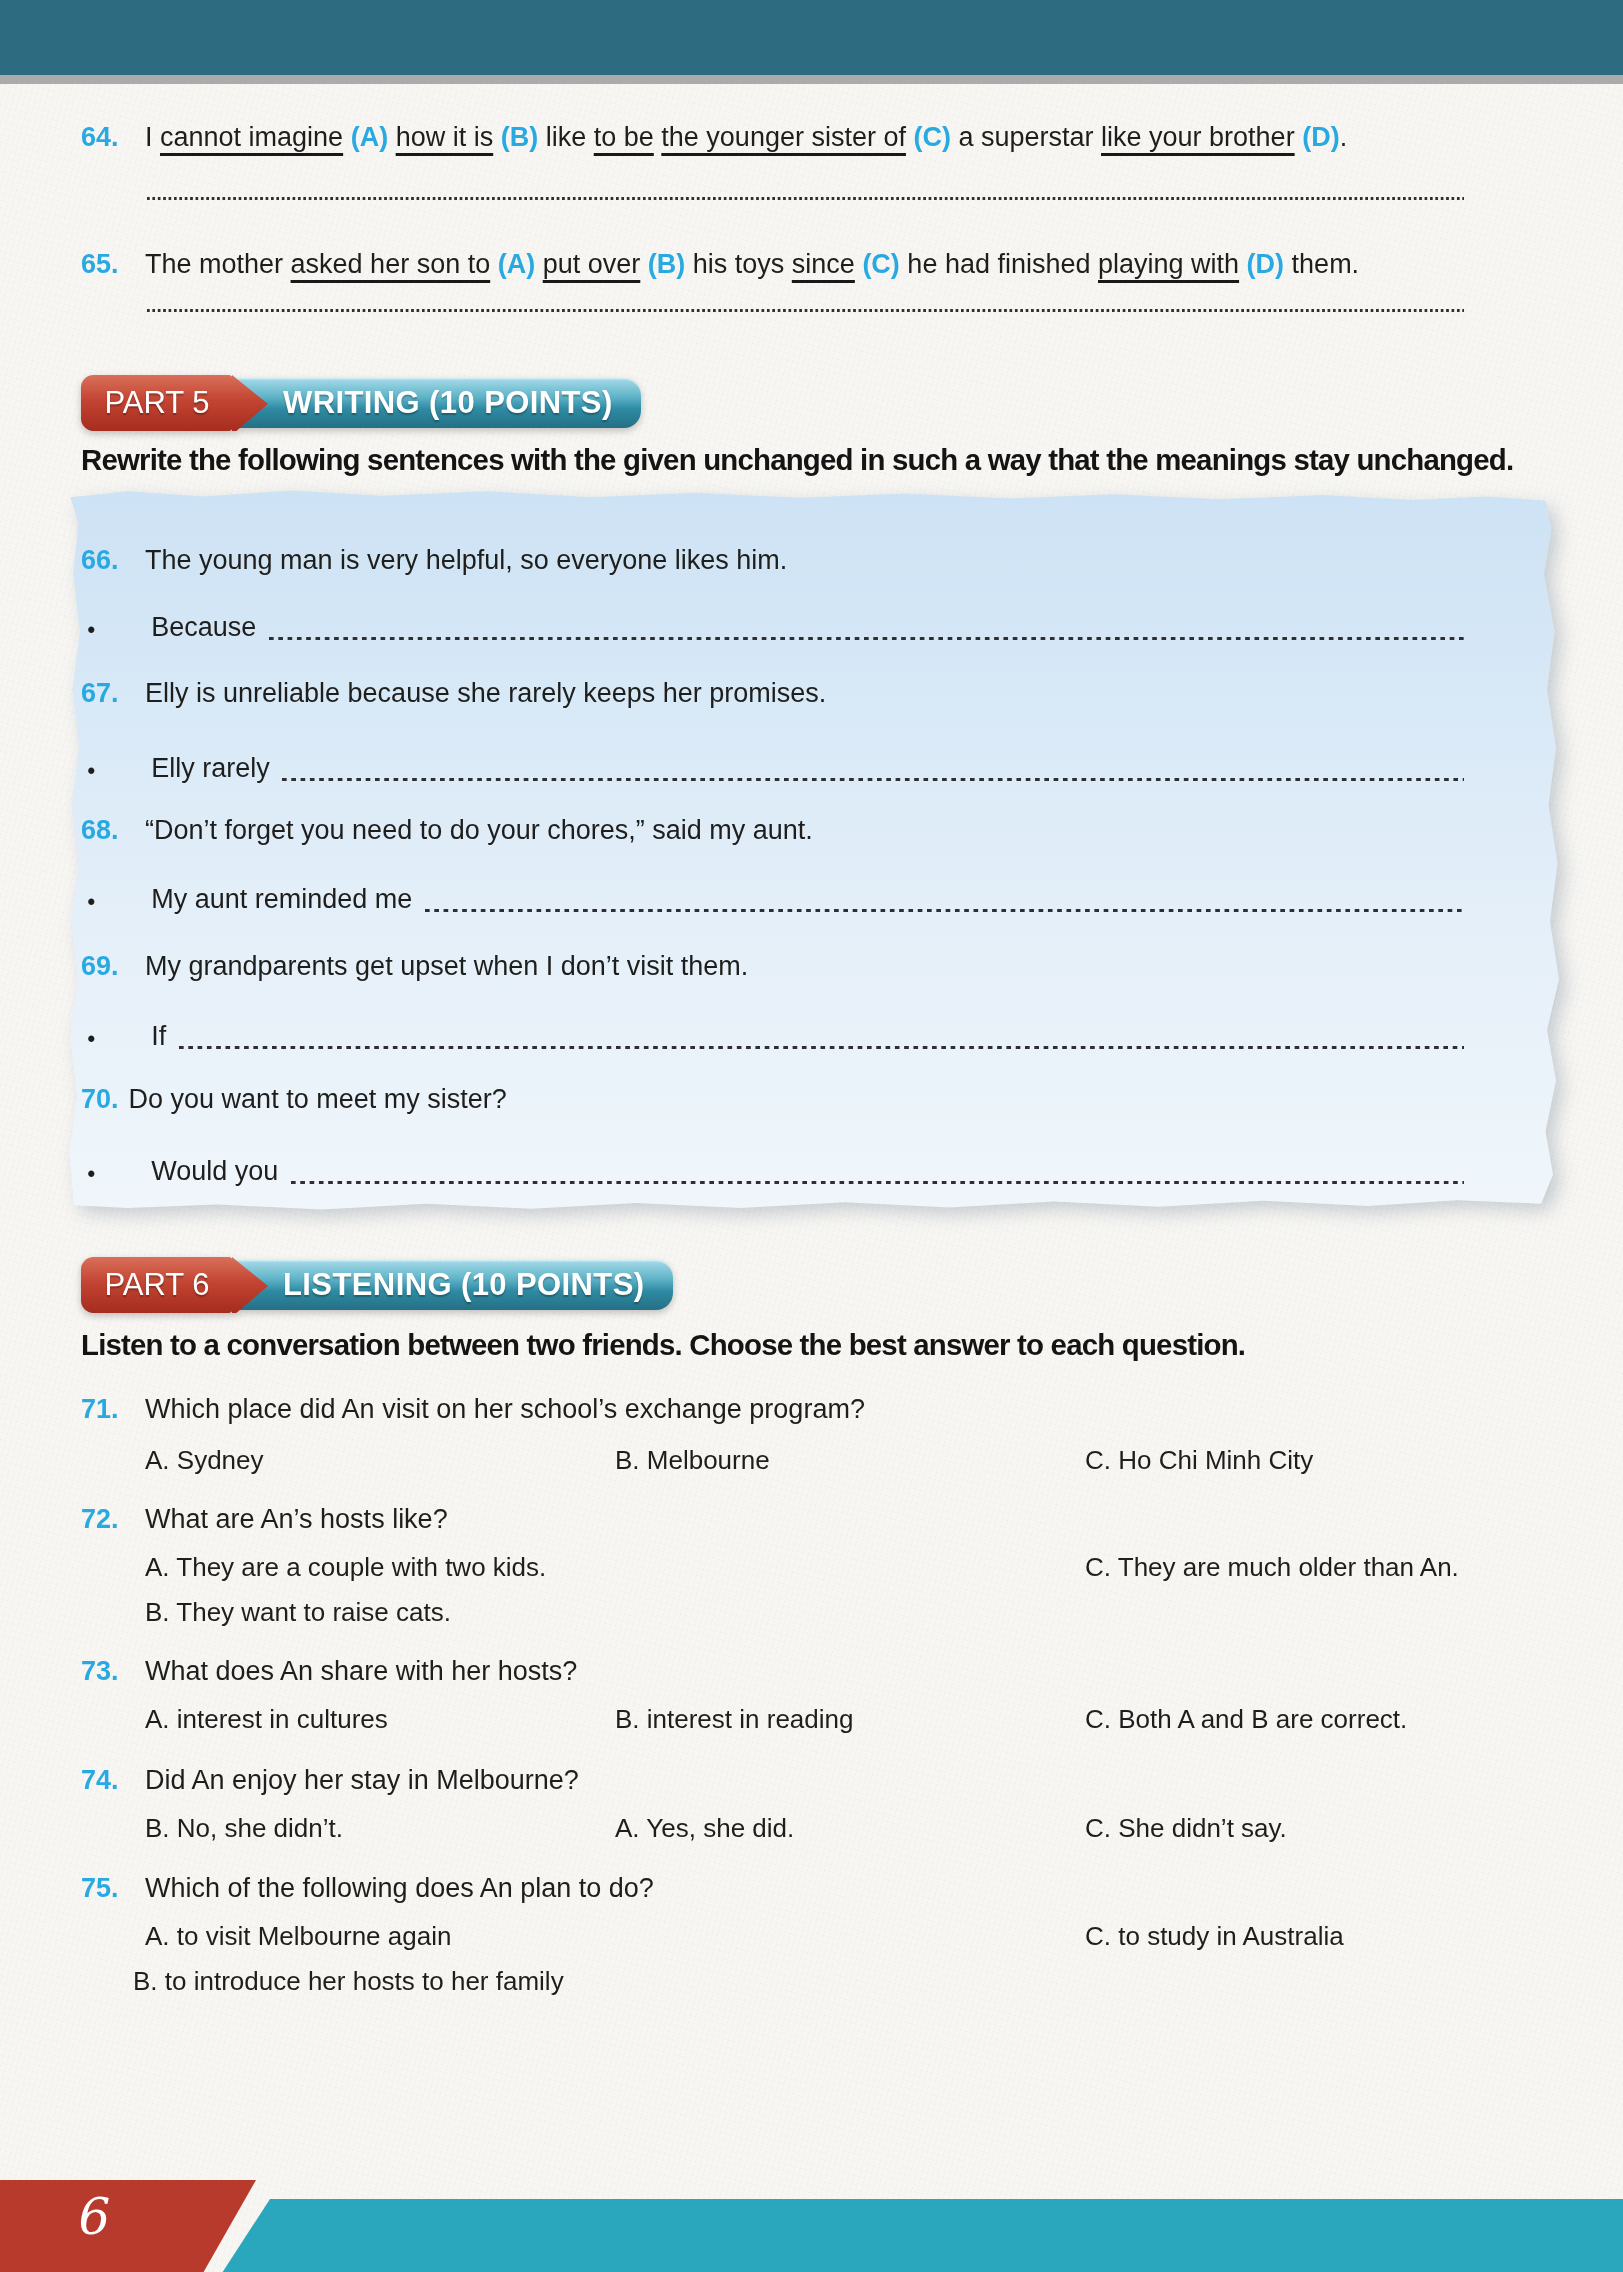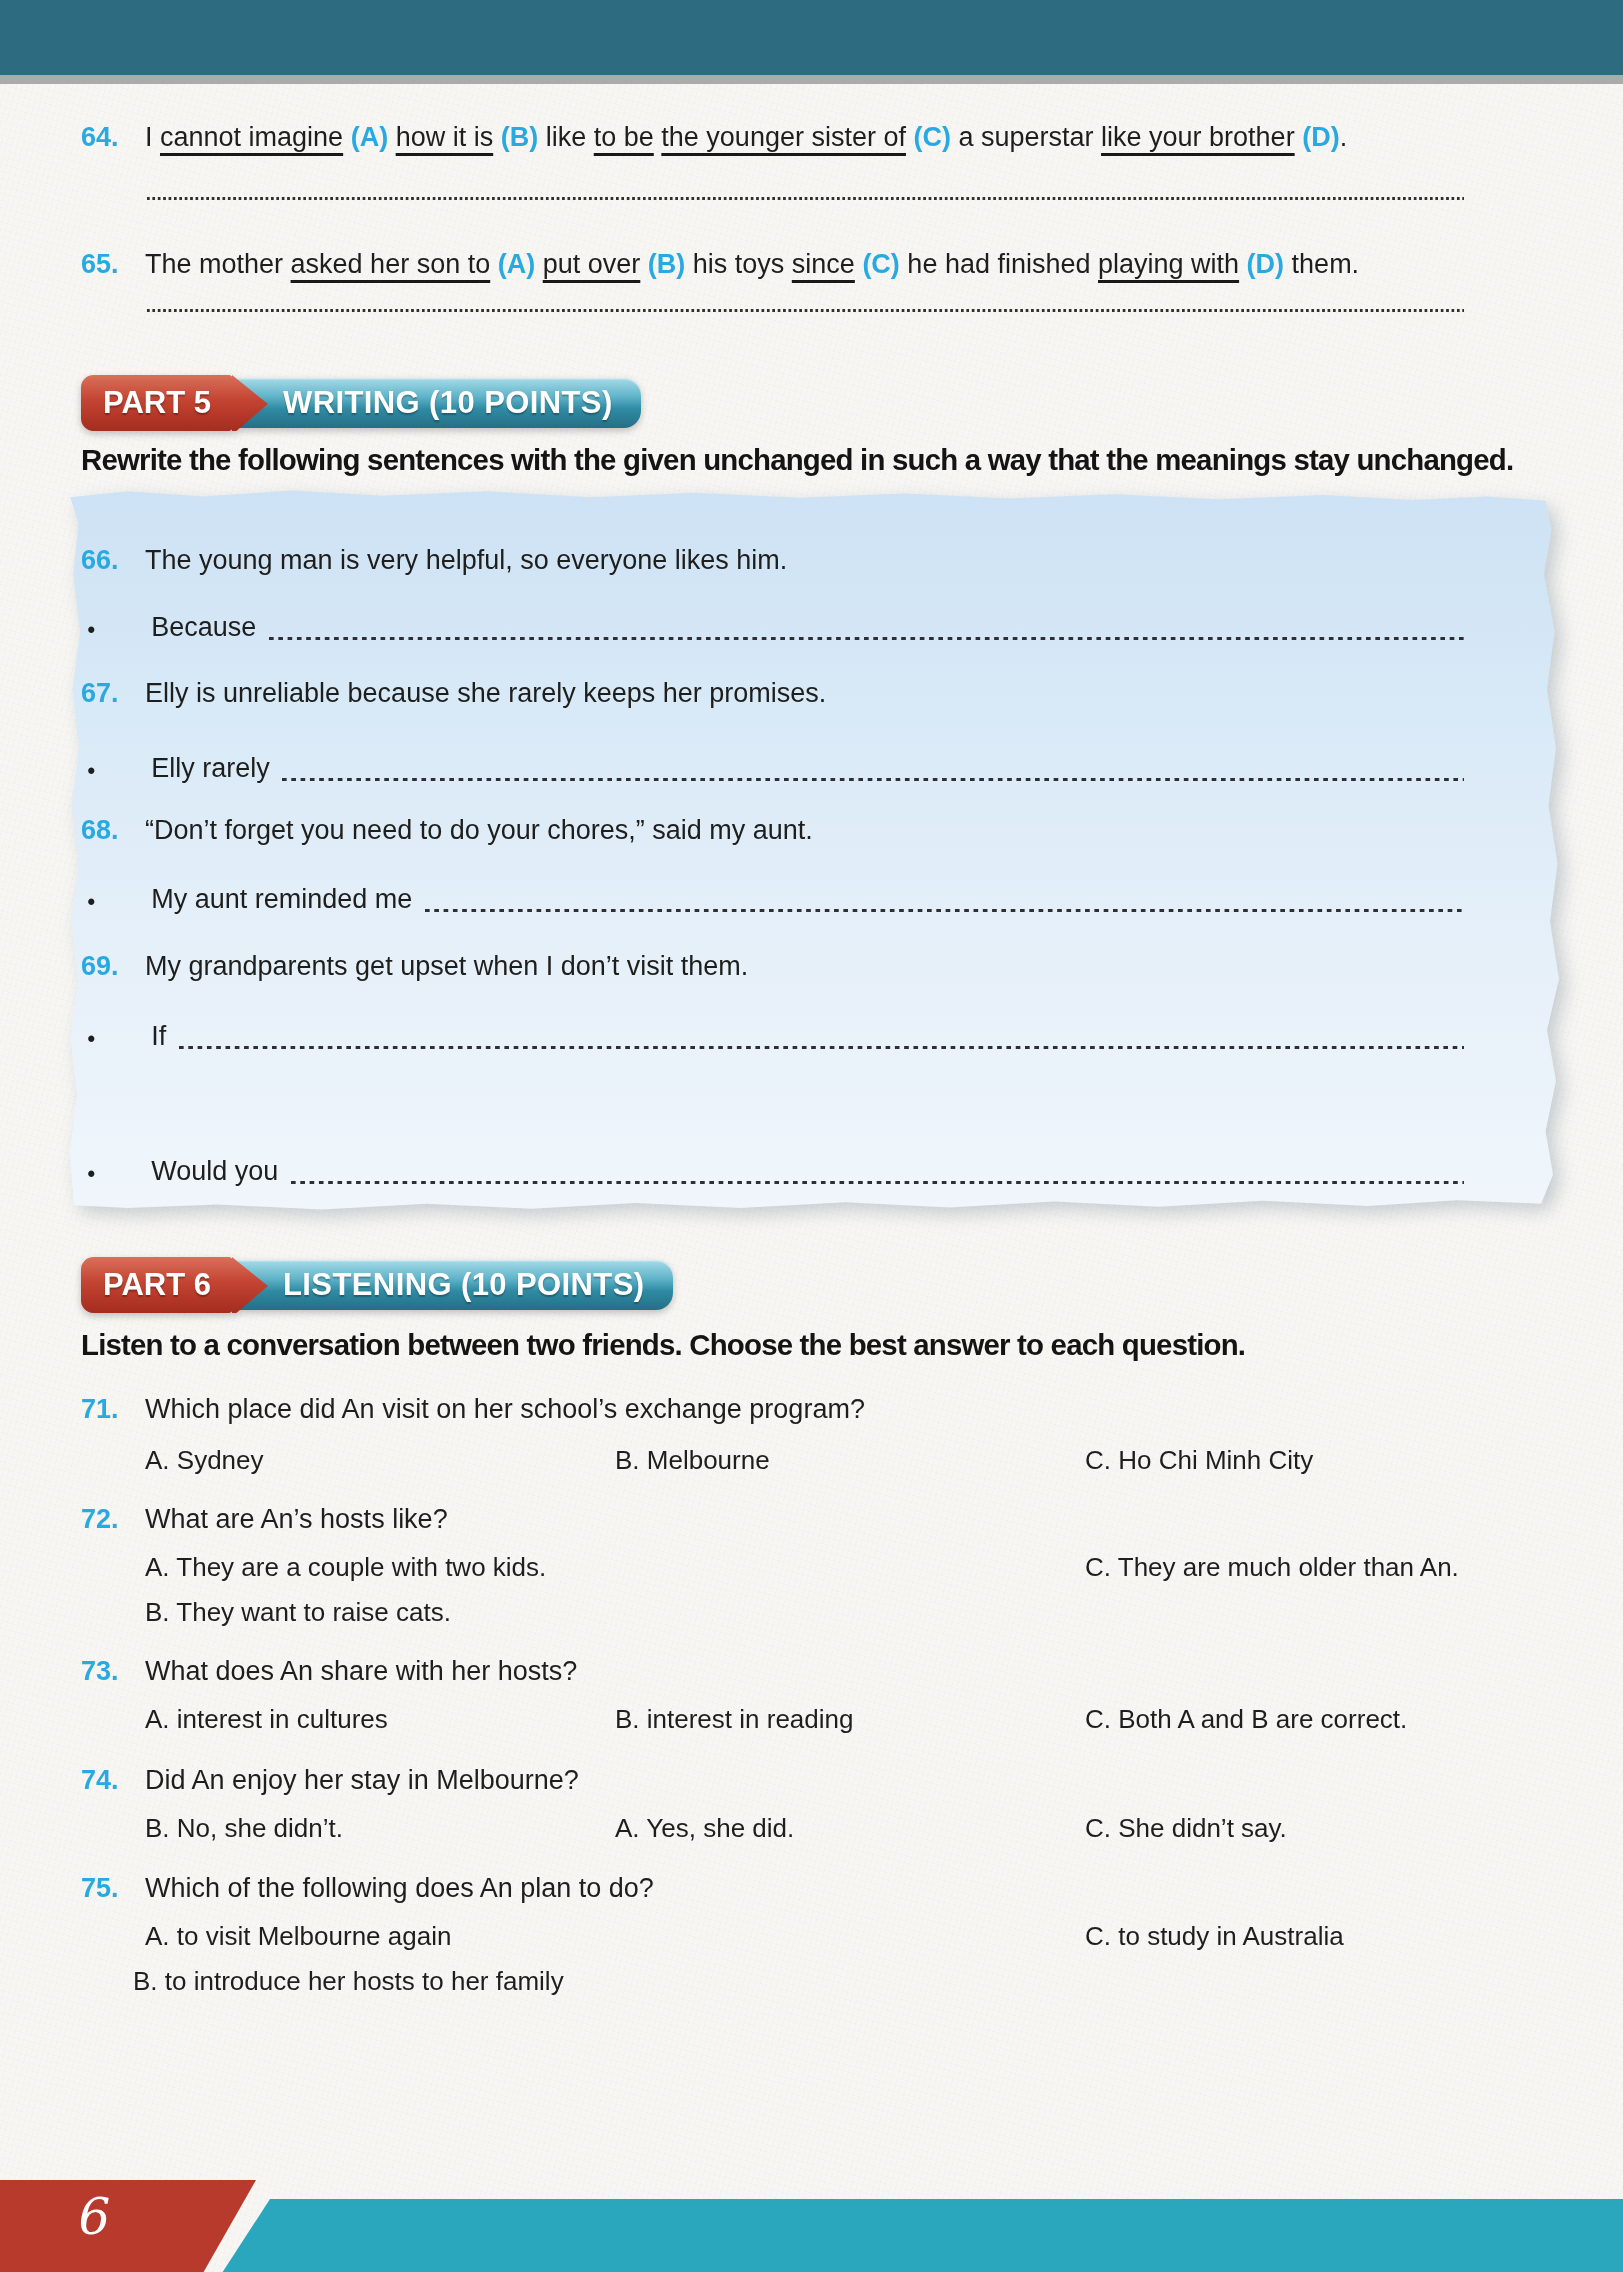--- a/index.html
+++ b/index.html
@@ -46,21 +46,21 @@
     background:linear-gradient(180deg,#a6dbe8 0%,#5fb3c8 38%,#2e8ba3 62%,#256f85 100%);
     box-shadow:inset 0 1.5px 0 rgba(255,255,255,.45);}
   .badge-title{font-size:31px;font-weight:700;color:#fff;letter-spacing:0.4px;
     text-shadow:0 1.5px 1.5px rgba(0,0,0,.28);white-space:nowrap;}
   .badge-red{position:absolute;left:0;top:0;width:152px;height:56px;
     border-radius:12.4px 4.6px 4.6px 12.4px;display:flex;align-items:center;justify-content:center;
     background:linear-gradient(180deg,#d9705a 0%,#c34432 45%,#a52c1f 100%);}
   .badge-red::after{content:"";position:absolute;left:151px;top:0;height:100%;width:36px;
     background:linear-gradient(180deg,#d9705a 0%,#c34432 45%,#a52c1f 100%);
     clip-path:polygon(0 0,100% 52%,12% 100%,0 100%);}
-  .badge-label{font-size:31px;font-weight:700;color:#fff;text-shadow:0 1.5px 1.5px rgba(0,0,0,.3);white-space:nowrap;}
+  .badge-label{font-size:31px;font-weight:400;color:#fff;text-shadow:0 1.5px 1.5px rgba(0,0,0,.3);white-space:nowrap;}
   .instruction{font-size:29.4px;font-weight:700;letter-spacing:-0.8px;color:#141414;line-height:1.2;}
   
   .writing-box{left:68px;top:487px;width:1494px;height:724px;
     filter:drop-shadow(7.7px 7.7px 9.3px rgba(90,110,130,.30));z-index:0;}
   .writing-box-inner{width:100%;height:100%;
     background:linear-gradient(180deg,#cde2f4 0%,#d8e9f7 30%,#e6f0f9 65%,#f0f6fb 100%);
     clip-path:polygon(0.15% 1.4%,4% 0.6%,9% 1.3%,15% 0.5%,21% 1.2%,28% 0.6%,35% 1.4%,42% 0.8%,49% 1.5%,56% 0.9%,63% 1.6%,70% 1%,77% 1.7%,84% 1.1%,90% 1.8%,95% 1.3%,98.9% 1.9%,99.3% 6%,98.8% 12%,99.5% 20%,99% 28%,99.6% 36%,99.1% 44%,99.7% 52%,99.2% 60%,99.8% 68%,99% 75%,99.6% 82%,98.9% 89%,99.4% 95%,98.6% 99%,93% 98.5%,87% 99.3%,80% 98.6%,73% 99.4%,66% 98.7%,59% 99.5%,52% 98.8%,45% 99.6%,38% 98.9%,31% 99.7%,24% 99%,17% 99.8%,10% 99.1%,4% 99.6%,0.4% 99.2%,0.1% 92%,0.6% 84%,0.15% 76%,0.65% 68%,0.2% 60%,0.7% 52%,0.25% 44%,0.75% 36%,0.3% 28%,0.8% 20%,0.35% 12%,0.7% 5%);}
   
   .opt-grid{display:grid;grid-template-columns:470px 470px auto;font-size:26px;line-height:1.25;}
   .opt-grid.wide{grid-template-columns:940px auto;}
@@ -134,20 +134,24 @@
   <div class="abs qrow z1" style="left:81px;right:93px;top:950px">
     <span class="qnum">69.</span>
     <p class="qtext" style="margin:0">My grandparents get upset when I don’t visit them.</p>
   </div>
   <div class="abs stemrow z1" style="left:81px;right:159px;top:1020px">
     <span class="bullet">•</span>
     <span class="stem">If</span>
     <div class="dots"></div>
   </div>
 
+  <div class="abs qrow tight z1" style="left:81px;right:93px;top:1083px">
+    <span class="qnum">70.</span>
+    <p class="qtext" style="margin:0">Do you want to meet my sister?</p>
+  </div>
   <div class="abs stemrow z1" style="left:81px;right:159px;top:1155px">
     <span class="bullet">•</span>
     <span class="stem">Would you</span>
     <div class="dots"></div>
   </div>
 
   <div class="abs part-badge" style="top:1257px">
     <div class="badge-teal">
       <span class="badge-title">LISTENING (10 POINTS)</span>
     </div>

